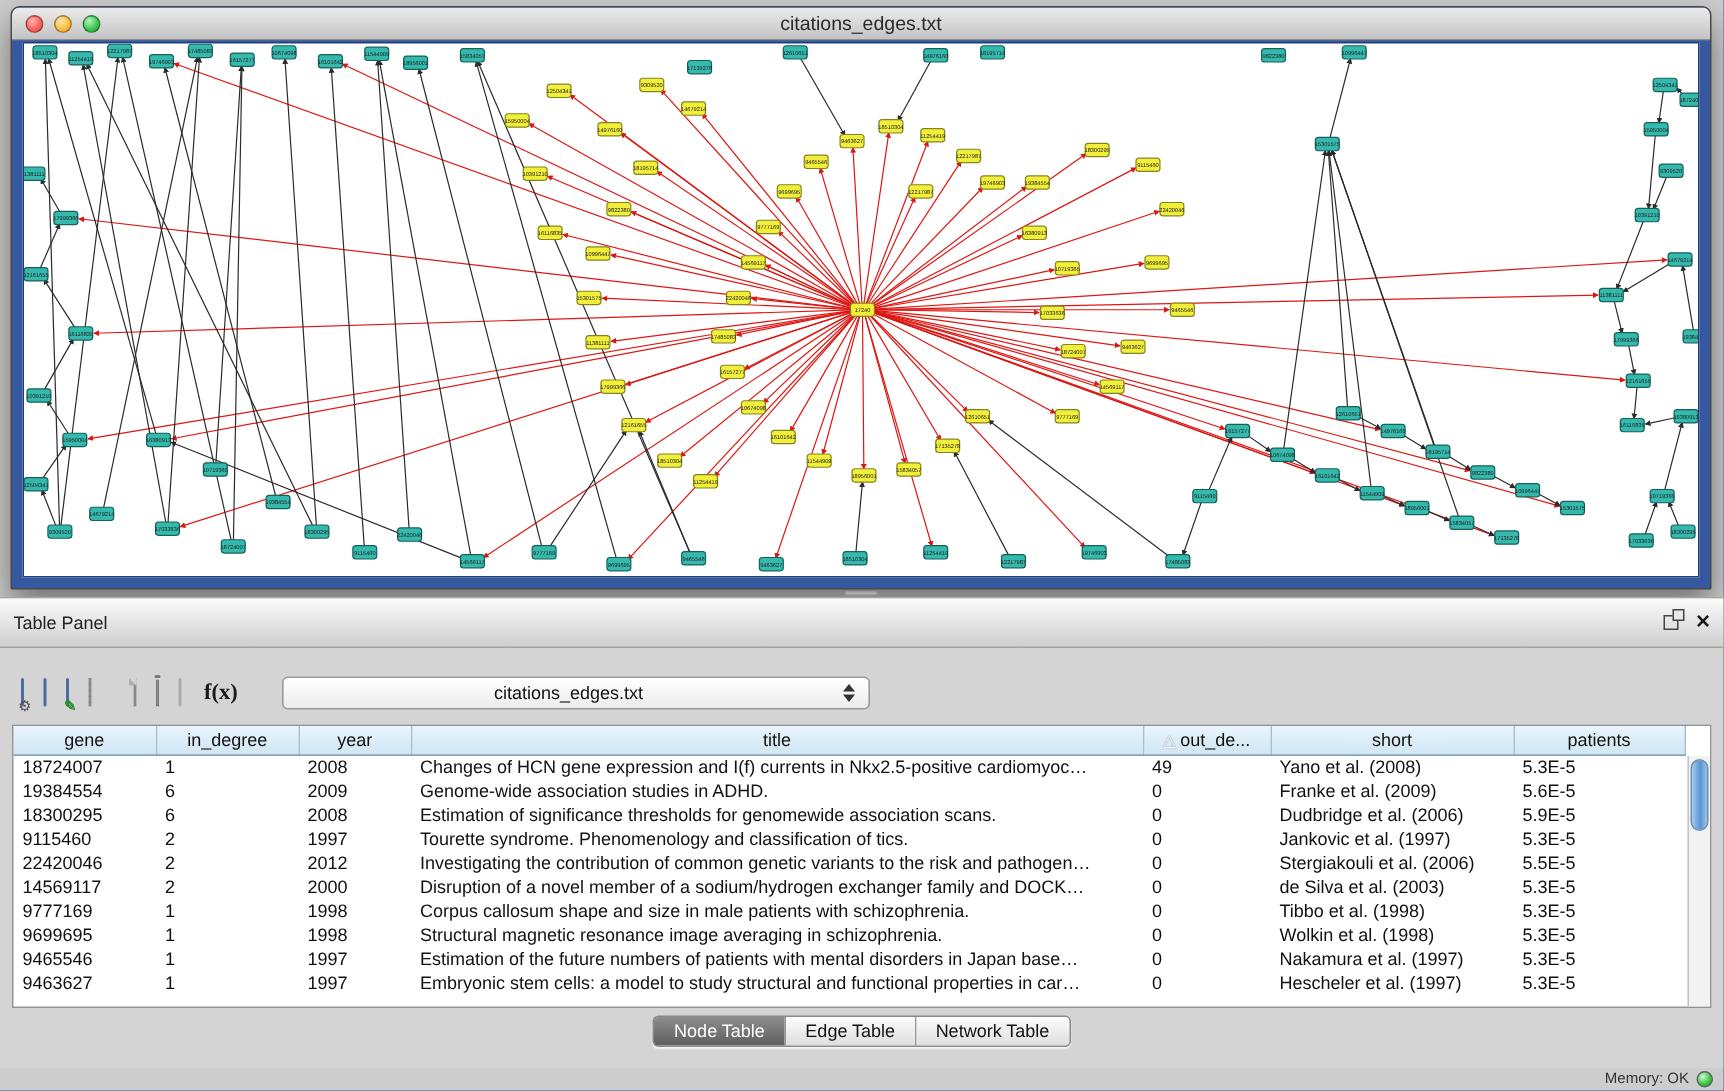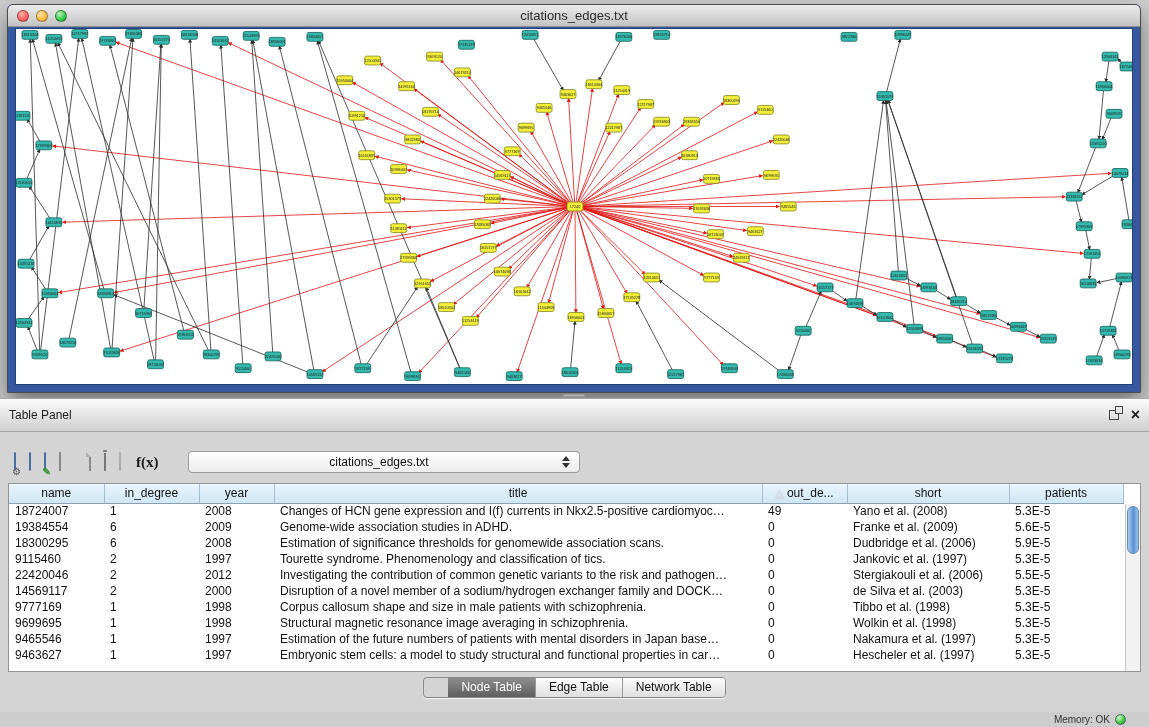--- a/index.html
+++ b/index.html
@@ -87,28 +87,28 @@
   col.c0{width:95px} col.c1{width:95px} col.c2{width:75px} col.c3{width:488px}
   col.c4{width:85px} col.c5{width:162px} col.c6{width:114px}
 
   .vscroll { position:absolute; top:20px; right:0; bottom:0; width:15px; background:#f2f2f2;
     border-left:1px solid #c4c4c4; }
   .vthumb { position:absolute; top:2px; left:1px; width:12px; height:48px; border-radius:6px;
     border:1px solid #6b8fb5; background:linear-gradient(90deg,#a9cbee,#5a93d4 55%,#9cc2e8); }
 
   .tabs-row { position:absolute; left:0; right:0; bottom:14px; display:flex; justify-content:center; }
   .tabs-group { display:flex; border:1px solid #8a8a8a; border-radius:4px; overflow:hidden;
-    box-shadow:0 1px 1px rgba(255,255,255,.8);padding-left:24px; }
+    box-shadow:0 1px 1px rgba(255,255,255,.8); }
   .tab { height:19px; line-height:19px; padding:0 13px; font-size:12px; color:#111;
     background:linear-gradient(#fdfdfd,#dedede); border-right:1px solid #999; cursor:default; }
   .tab:last-child { border-right:none; }
   .tab.active { background:linear-gradient(#8d8d8d,#5f5f5f); color:#fff; }
 
   .statusbar { position:absolute; left:0; bottom:0; width:1149px; height:15px;
-    display:flex; align-items:center; justify-content:flex-end; gap:5px; padding-right:23px; }
+    display:flex; align-items:center; justify-content:flex-end; gap:5px; padding-right:7px; }
   .statusbar .mem-label { font-size:10px; color:#333; }
   .mem-dot { width:11px; height:11px; border-radius:50%; border:1px solid #566;
     background:radial-gradient(circle at 35% 30%, #d2f7d2, #38c838 60%, #1d8a1d); display:inline-block; }
 </style>
 </head>
 <body>
 
 <div class="graph-window">
   <div class="titlebar">
     <div class="traffic">
@@ -820,21 +820,21 @@
         <col class="c0">
           <col class="c1">
           <col class="c2">
           <col class="c3">
           <col class="c4">
           <col class="c5">
           <col class="c6">
       </colgroup>
       <thead>
           <tr>
-            <th class="c0">name</th>
+            <th class="c0">gene</th>
             <th class="c1">in_degree</th>
             <th class="c2">year</th>
             <th class="c3">title</th>
             <th class="c4"><span class="sortg">△</span>out_de...</th>
             <th class="c5">short</th>
             <th class="c6">patients</th>
           </tr>
         </thead>
       <tbody>
           <tr>

